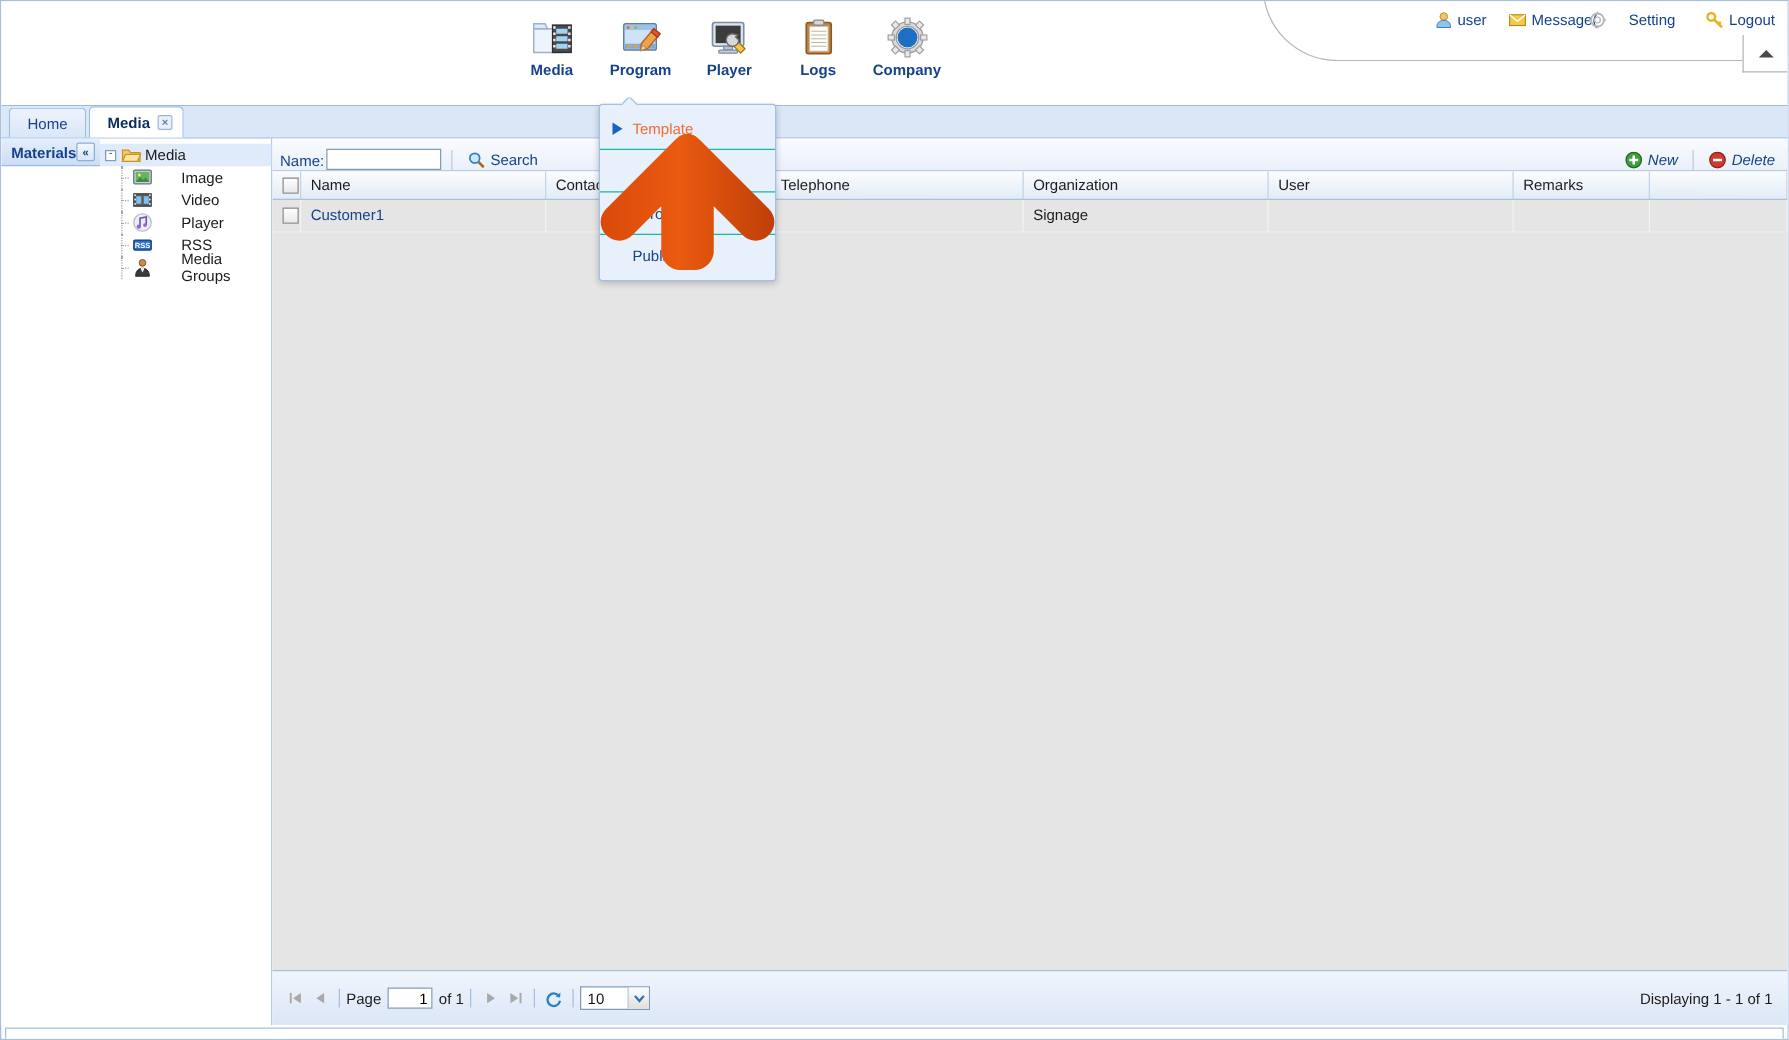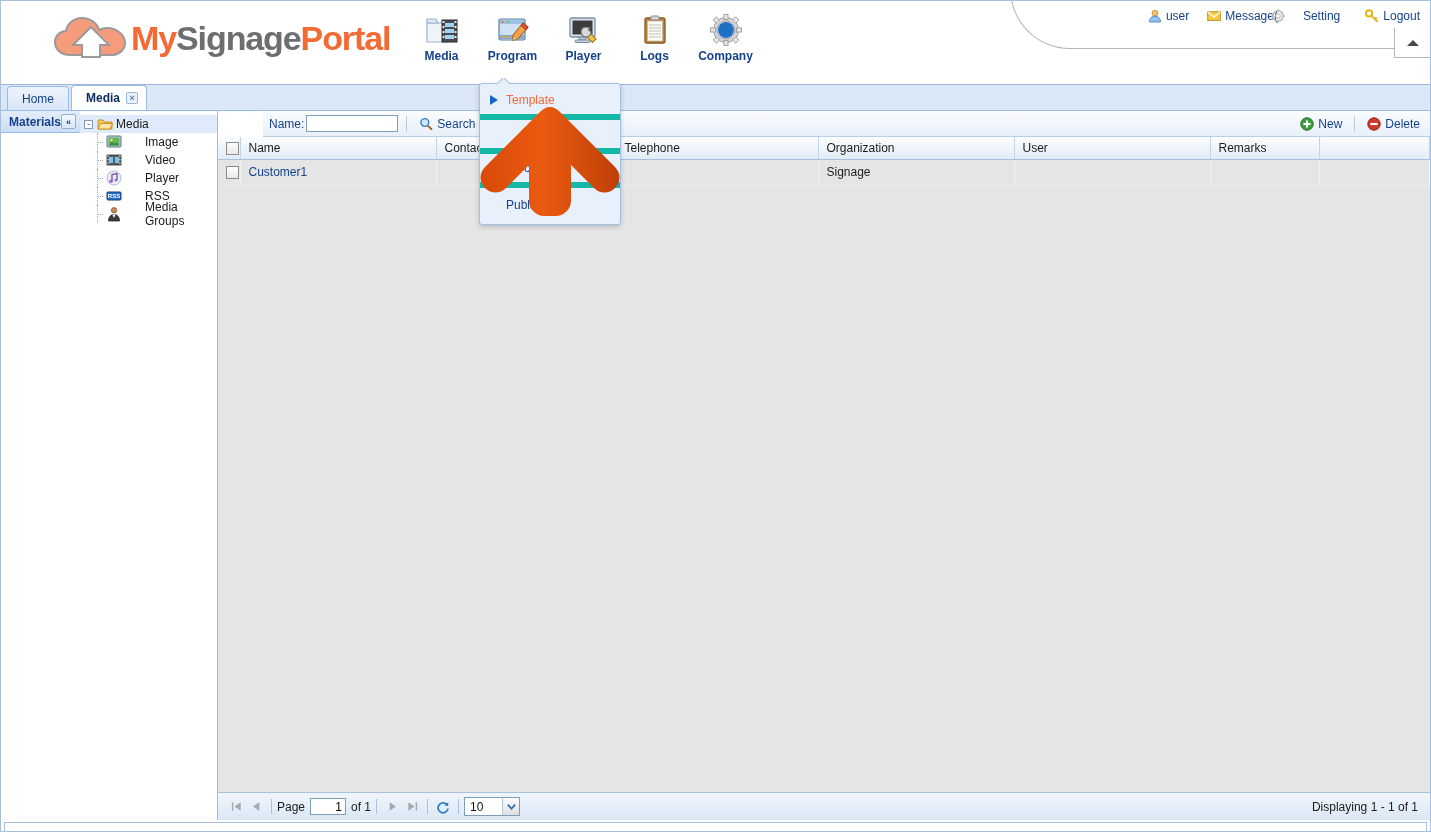--- a/index.html
+++ b/index.html
@@ -244,45 +244,44 @@
     background: linear-gradient(#e4eefb, #ccddf3);
     border-bottom: 1px solid #99bbe8;
     display: flex; align-items: center;
     padding-left: 8px;
     font-weight: bold; font-size: 12px; color: #15428b;
   }
   .grid-toolbar {
     height: 26px;
     background: linear-gradient(#fafcfe, #e9f0fa);
     border-bottom: 1px solid #b9cfe8;
-    display: flex; align-items: center;
+    display: flex; align-items: flex-end;
     padding: 0 6px;
     font-size: 12px;
-    margin-left: 45px;
   }
   .tb-label { color: #15428b; margin-right: 2px; }
   .tb-input {
     width: 92px; height: 17px;
     border: 1px solid #7f9db9;
     font-size: 12px;
     padding: 0 3px;
     font-family: "Liberation Sans", sans-serif;
     outline: none;
   }
   .tb-sep {
     width: 1px; height: 16px;
     background: #b8cce0;
     margin: 0 8px;
   }
   .tb-btn {
     display: inline-flex; align-items: center;
     color: #15428b; cursor: pointer;
     padding: 1px 4px;
   }
-  .tb-right { margin-left: auto; display: flex; align-items: center; }
+  .tb-right { margin-left: auto; display: flex; align-items: center; font-style: italic; }
 
   
   .grid-wrap { flex: 1; overflow: hidden; background: #e5e5e5; position: relative; }
   table.grid { width: 100%; border-collapse: collapse; table-layout: fixed; }
   table.grid thead th {
     height: 22px;
     background: linear-gradient(#fbfdfe, #e2ebf7);
     border-right: 1px solid #c3d4e8;
     border-bottom: 1px solid #a9c0dc;
     font-weight: normal;
@@ -308,21 +307,21 @@
     border: 1px solid #8c8c8c;
     background: linear-gradient(#fdfdfd, #e9e9e9);
     display: inline-block;
     vertical-align: middle;
     cursor: pointer;
   }
   .link { color: #15428b; cursor: pointer; }
 
   
   .pager {
-    height: 28px;
+    height: 44px;
     background: linear-gradient(#eff5fc, #dbe7f6);
     border-top: 1px solid #a9c0dc;
     display: flex; align-items: center;
     padding: 0 8px;
     font-size: 12px; color: #15428b;
   }
   .pg-btn {
     width: 18px; height: 18px;
     display: inline-flex; align-items: center; justify-content: center;
     cursor: pointer;
@@ -393,21 +392,21 @@
     border-top: 1px solid #a2c0e2;
     transform: rotate(45deg);
   }
   .menu-item {
     height: 34px;
     display: flex; align-items: center;
     padding-left: 10px;
     font-size: 12px;
     color: #15428b;
     cursor: pointer;
-    border-bottom: 6px solid #14b8a6;
+    border-bottom: 1px solid #14b8a6;
   }
   .menu-item:last-child { border-bottom: none; }
   .menu-item.active { color: #f26b35; }
   .menu-tri {
     width: 0; height: 0;
     border-top: 5px solid transparent;
     border-bottom: 5px solid transparent;
     border-left: 8px solid #1565c0;
     margin-right: 8px;
     flex: none;
@@ -426,28 +425,20 @@
 </style>
 </head>
 <body>
 
 <div id="app">
 
   <div class="header">
 
     <div class="hdr-curve"></div>
 
-    <div class="logo-wrap">
-      <svg class="logo-cloud" viewBox="0 0 76 46">
-        <path d="M18 40 C6 40 2 33 2 27 C2 21 7 16 13 16 C14 9 21 3 29 3 C37 3 44 8 46 15
-                 C48 14 51 13 54 13 C64 13 72 20 72 28 C72 35 66 40 58 40 Z" fill="#f79b7d" stroke="#9a9a9a" stroke-width="2"></path>
-        <path d="M38 12 L56 30 L47 30 L47 42 L29 42 L29 30 L20 30 Z" fill="#ffffff" stroke="#9a9a9a" stroke-width="2"></path>
-      </svg>
-      <div class="logo-text"><span class="lt-my">My</span><span class="lt-sig">Signage</span><span class="lt-por">Portal</span></div>
-    </div>
 
     <div class="nav">
 
       <div class="nav-item">
         <svg class="nav-icon" viewBox="0 0 34 34">
           <path d="M2 10 L2 29 L24 29 L24 10 Z" fill="#eef4fb" stroke="#9ab4cf" stroke-width="1.2"></path>
           <path d="M2 10 L2 6 L11 6 L13 10 Z" fill="#dfe9f4" stroke="#9ab4cf" stroke-width="1.2"></path>
           <rect x="17" y="7" width="15" height="22" fill="#4a4a4a" stroke="#2c2c2c"></rect>
           <g fill="#9fd4f5">
             <rect x="20" y="10" width="9" height="4"></rect>

